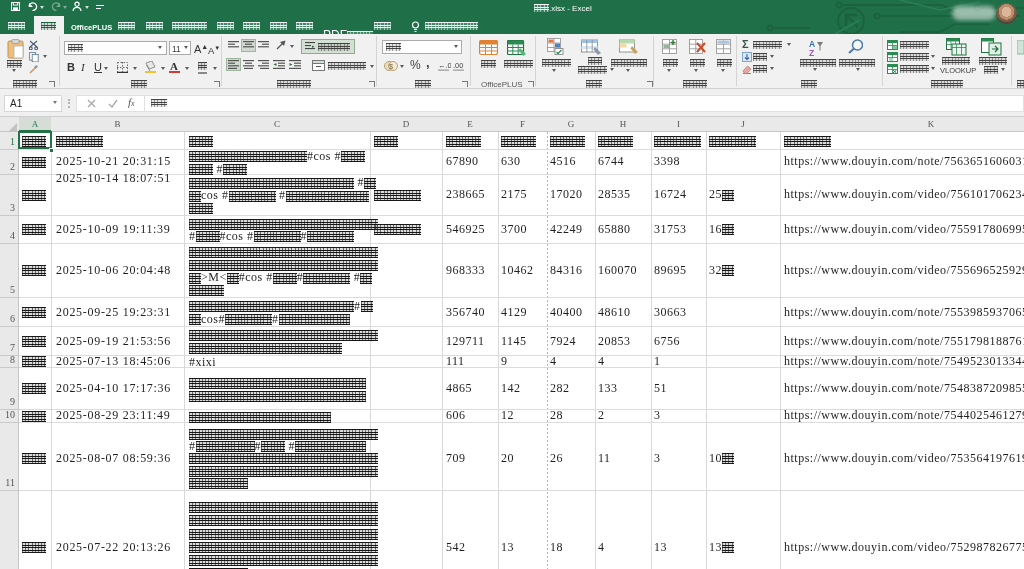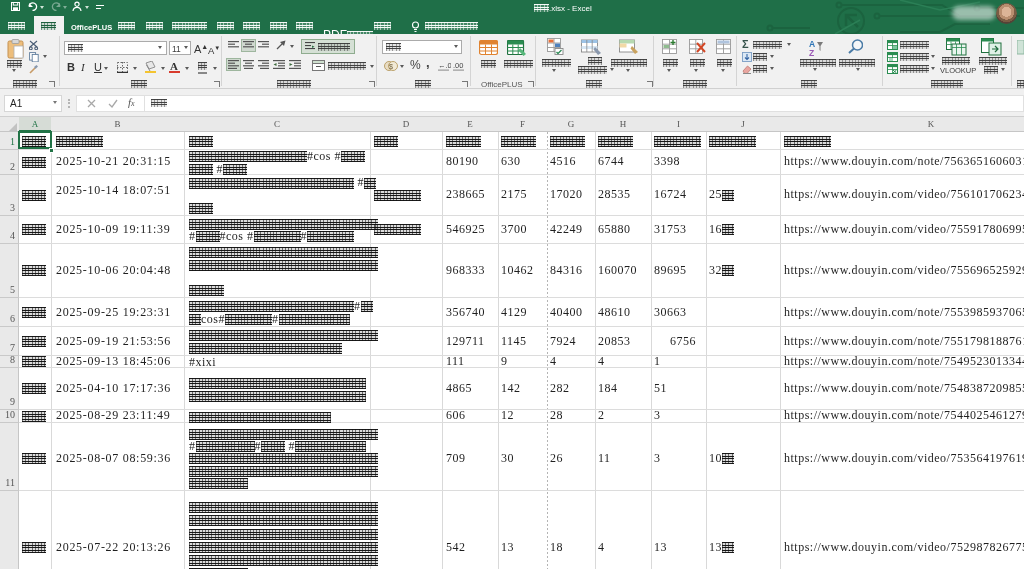--- a/index.html
+++ b/index.html
@@ -498,29 +498,30 @@
 <div class="t" style="left:501px;top:16.25px"><i class="z k" style="width:35px"></i></div>
 <div class="t" style="left:550px;top:16.25px"><i class="z k" style="width:35px"></i></div>
 <div class="t" style="left:598px;top:16.25px"><i class="z k" style="width:35px"></i></div>
 <div class="t" style="left:654px;top:16.25px"><i class="z k" style="width:47px"></i></div>
 <div class="t" style="left:709px;top:16.25px"><i class="z k" style="width:47px"></i></div>
 <div class="t" style="left:784px;top:16.25px"><i class="z k" style="width:47px"></i></div>
 <div class="t" style="left:21.5px;top:37.25px"><i class="z k" style="width:24px"></i></div>
 <div class="t" style="left:56px;top:37.25px;letter-spacing:0.7px">2025-10-21 20:31:15</div>
 <div class="t" style="left:189px;top:31.849999999999994px"><i class="z k" style="width:118px"></i>#cos #<i class="z k" style="width:24px"></i></div>
 <div class="t" style="left:189px;top:44.650000000000006px"><i class="z k" style="width:24px"></i> #<i class="z k" style="width:24px"></i></div>
-<div class="t" style="left:446px;top:37.25px">80190</div>
+<div class="t" style="left:446px;top:37.25px">67890</div>
 <div class="t" style="left:501px;top:37.25px">630</div>
 <div class="t" style="left:550px;top:37.25px">4516</div>
 <div class="t" style="left:598px;top:37.25px">6744</div>
 <div class="t" style="left:654px;top:37.25px">3398</div>
 <div class="t" style="left:784px;top:37.25px">https://www.douyin.com/note/75636516060312345678</div>
 <div class="t" style="left:21.5px;top:70.25px"><i class="z k" style="width:24px"></i></div>
-<div class="t" style="left:56px;top:66px;letter-spacing:0.7px">2025-10-14 18:07:51</div>
+<div class="t" style="left:56px;top:54px;letter-spacing:0.7px">2025-10-14 18:07:51</div>
 <div class="t" style="left:189px;top:58.44999999999999px"><i class="z k" style="width:165px"></i> #<i class="z k" style="width:12px"></i></div>
+<div class="t" style="left:189px;top:71.25px"><i class="z k" style="width:12px"></i>cos #<i class="z k" style="width:47px"></i> #<i class="z k" style="width:83px"></i></div>
 <div class="t" style="left:189px;top:84.04999999999998px"><i class="z k" style="width:24px"></i></div>
 <div class="t" style="left:374px;top:70.25px"><i class="z k" style="width:47px"></i></div>
 <div class="t" style="left:446px;top:70.25px">238665</div>
 <div class="t" style="left:501px;top:70.25px">2175</div>
 <div class="t" style="left:550px;top:70.25px">17020</div>
 <div class="t" style="left:598px;top:70.25px">28535</div>
 <div class="t" style="left:654px;top:70.25px">16724</div>
 <div class="t" style="left:709px;top:70.25px">25<i class="z k" style="width:12px"></i></div>
 <div class="t" style="left:784px;top:70.25px">https://www.douyin.com/video/75610170623462345678</div>
 <div class="t" style="left:21.5px;top:104.75px"><i class="z k" style="width:24px"></i></div>
@@ -532,20 +533,21 @@
 <div class="t" style="left:501px;top:104.75px">3700</div>
 <div class="t" style="left:550px;top:104.75px">42249</div>
 <div class="t" style="left:598px;top:104.75px">65880</div>
 <div class="t" style="left:654px;top:104.75px">31753</div>
 <div class="t" style="left:709px;top:104.75px">16<i class="z k" style="width:12px"></i></div>
 <div class="t" style="left:784px;top:104.75px">https://www.douyin.com/video/75591780699532345678</div>
 <div class="t" style="left:21.5px;top:146.0px"><i class="z k" style="width:24px"></i></div>
 <div class="t" style="left:56px;top:146.0px;letter-spacing:0.7px">2025-10-06 20:04:48</div>
 <div class="t" style="left:189px;top:127.80000000000001px"><i class="z k" style="width:189px"></i></div>
 <div class="t" style="left:189px;top:140.60000000000002px"><i class="z k" style="width:189px"></i></div>
+<div class="t" style="left:189px;top:153.40000000000003px"><i class="z k" style="width:12px"></i>&gt;M&lt;<i class="z k" style="width:12px"></i>#cos #<i class="z k" style="width:24px"></i>#<i class="z k" style="width:47px"></i> #<i class="z k" style="width:12px"></i></div>
 <div class="t" style="left:189px;top:166.20000000000005px"><i class="z k" style="width:35px"></i></div>
 <div class="t" style="left:446px;top:146.0px">968333</div>
 <div class="t" style="left:501px;top:146.0px">10462</div>
 <div class="t" style="left:550px;top:146.0px">84316</div>
 <div class="t" style="left:598px;top:146.0px">160070</div>
 <div class="t" style="left:654px;top:146.0px">89695</div>
 <div class="t" style="left:709px;top:146.0px">32<i class="z k" style="width:12px"></i></div>
 <div class="t" style="left:784px;top:146.0px">https://www.douyin.com/video/75569652592962345678</div>
 <div class="t" style="left:21.5px;top:187.5px"><i class="z k" style="width:24px"></i></div>
 <div class="t" style="left:56px;top:187.5px;letter-spacing:0.7px">2025-09-25 19:23:31</div>
@@ -558,59 +560,59 @@
 <div class="t" style="left:654px;top:187.5px">30663</div>
 <div class="t" style="left:784px;top:187.5px">https://www.douyin.com/note/75539859370652345678</div>
 <div class="t" style="left:21.5px;top:216.5px"><i class="z k" style="width:24px"></i></div>
 <div class="t" style="left:56px;top:216.5px;letter-spacing:0.7px">2025-09-19 21:53:56</div>
 <div class="t" style="left:189px;top:211.10000000000002px"><i class="z k" style="width:189px"></i></div>
 <div class="t" style="left:189px;top:223.90000000000003px"><i class="z k" style="width:153px"></i></div>
 <div class="t" style="left:446px;top:216.5px">129711</div>
 <div class="t" style="left:501px;top:216.5px">1145</div>
 <div class="t" style="left:550px;top:216.5px">7924</div>
 <div class="t" style="left:598px;top:216.5px">20853</div>
-<div class="t" style="left:670px;top:216.5px">6756</div>
+<div class="t" style="left:654px;top:216.5px">6756</div>
 <div class="t" style="left:784px;top:216.5px">https://www.douyin.com/note/75517981887612345678</div>
 <div class="t" style="left:21.5px;top:237.0px"><i class="z k" style="width:24px"></i></div>
-<div class="t" style="left:56px;top:237.0px;letter-spacing:0.7px">2025-09-13 18:45:06</div>
+<div class="t" style="left:56px;top:237.0px;letter-spacing:0.7px">2025-07-13 18:45:06</div>
 <div class="t" style="left:189px;top:238.0px">#xixi</div>
 <div class="t" style="left:446px;top:237.0px">111</div>
 <div class="t" style="left:501px;top:237.0px">9</div>
 <div class="t" style="left:550px;top:237.0px">4</div>
 <div class="t" style="left:598px;top:237.0px">4</div>
 <div class="t" style="left:654px;top:237.0px">1</div>
 <div class="t" style="left:784px;top:237.0px">https://www.douyin.com/note/75495230133442345678</div>
 <div class="t" style="left:21.5px;top:264.0px"><i class="z k" style="width:24px"></i></div>
 <div class="t" style="left:56px;top:264.0px;letter-spacing:0.7px">2025-04-10 17:17:36</div>
 <div class="t" style="left:189px;top:258.6px"><i class="z k" style="width:177px"></i></div>
 <div class="t" style="left:189px;top:271.40000000000003px"><i class="z k" style="width:177px"></i></div>
 <div class="t" style="left:446px;top:264.0px">4865</div>
 <div class="t" style="left:501px;top:264.0px">142</div>
 <div class="t" style="left:550px;top:264.0px">282</div>
-<div class="t" style="left:598px;top:264.0px">184</div>
+<div class="t" style="left:598px;top:264.0px">133</div>
 <div class="t" style="left:654px;top:264.0px">51</div>
 <div class="t" style="left:784px;top:264.0px">https://www.douyin.com/note/75483872098552345678</div>
 <div class="t" style="left:21.5px;top:291.25px"><i class="z k" style="width:24px"></i></div>
 <div class="t" style="left:56px;top:291.25px;letter-spacing:0.7px">2025-08-29 23:11:49</div>
 <div class="t" style="left:189px;top:292.25px"><i class="z k" style="width:142px"></i></div>
 <div class="t" style="left:446px;top:291.25px">606</div>
 <div class="t" style="left:501px;top:291.25px">12</div>
 <div class="t" style="left:550px;top:291.25px">28</div>
 <div class="t" style="left:598px;top:291.25px">2</div>
 <div class="t" style="left:654px;top:291.25px">3</div>
 <div class="t" style="left:784px;top:291.25px">https://www.douyin.com/note/75440254612792345678</div>
 <div class="t" style="left:21.5px;top:334px"><i class="z k" style="width:24px"></i></div>
 <div class="t" style="left:56px;top:334px;letter-spacing:0.7px">2025-08-07 08:59:36</div>
 <div class="t" style="left:189px;top:309.4px"><i class="z k" style="width:189px"></i></div>
 <div class="t" style="left:189px;top:321.79999999999995px">#<i class="z k" style="width:59px"></i>#<i class="z k" style="width:24px"></i> #<i class="z k" style="width:71px"></i></div>
 <div class="t" style="left:189px;top:334.2px"><i class="z k" style="width:189px"></i></div>
 <div class="t" style="left:189px;top:346.59999999999997px"><i class="z k" style="width:189px"></i></div>
 <div class="t" style="left:189px;top:359.0px"><i class="z k" style="width:59px"></i></div>
 <div class="t" style="left:446px;top:334px">709</div>
-<div class="t" style="left:501px;top:334px">30</div>
+<div class="t" style="left:501px;top:334px">20</div>
 <div class="t" style="left:550px;top:334px">26</div>
 <div class="t" style="left:598px;top:334px">11</div>
 <div class="t" style="left:654px;top:334px">3</div>
 <div class="t" style="left:709px;top:334px">10<i class="z k" style="width:12px"></i></div>
 <div class="t" style="left:784px;top:334px">https://www.douyin.com/video/75356419761962345678</div>
 <div class="t" style="left:21.5px;top:422.5px"><i class="z k" style="width:24px"></i></div>
 <div class="t" style="left:56px;top:422.5px;letter-spacing:0.7px">2025-07-22 20:13:26</div>
 <div class="t" style="left:189px;top:383.0px"><i class="z k" style="width:189px"></i></div>
 <div class="t" style="left:189px;top:396.20000000000005px"><i class="z k" style="width:189px"></i></div>
 <div class="t" style="left:189px;top:409.4px"><i class="z k" style="width:189px"></i></div>

